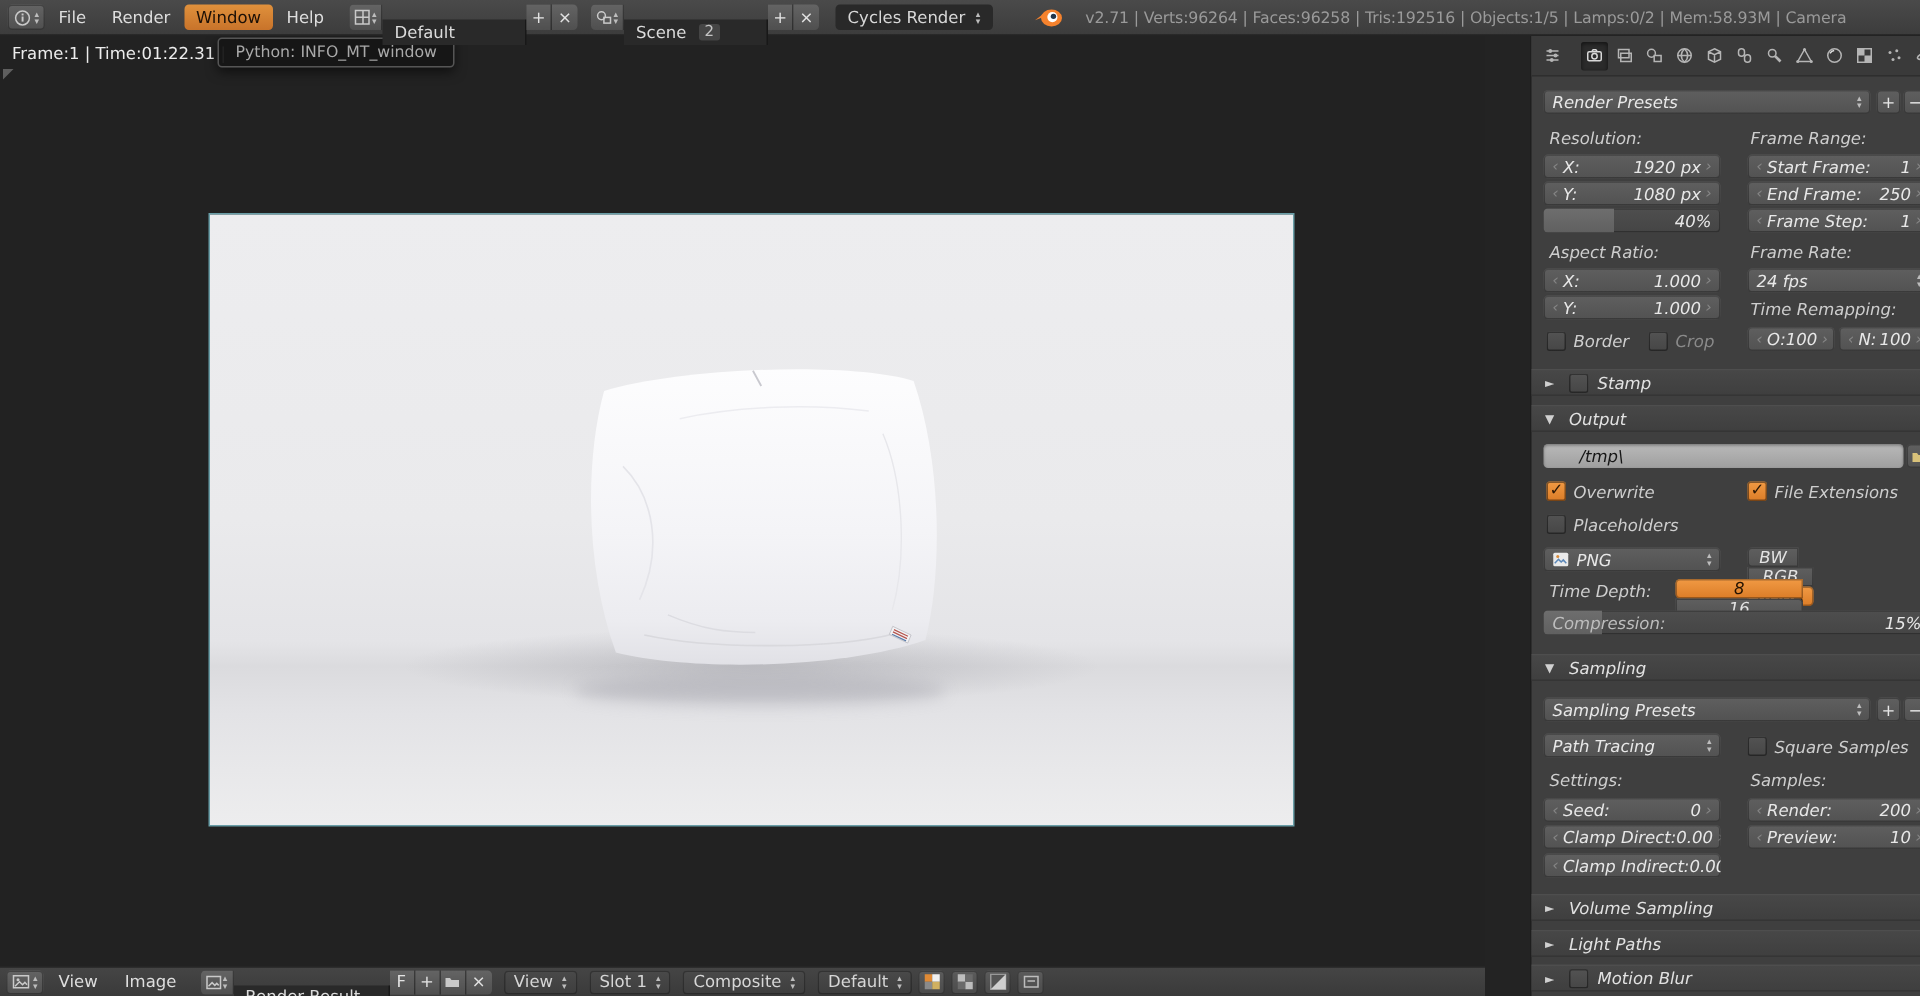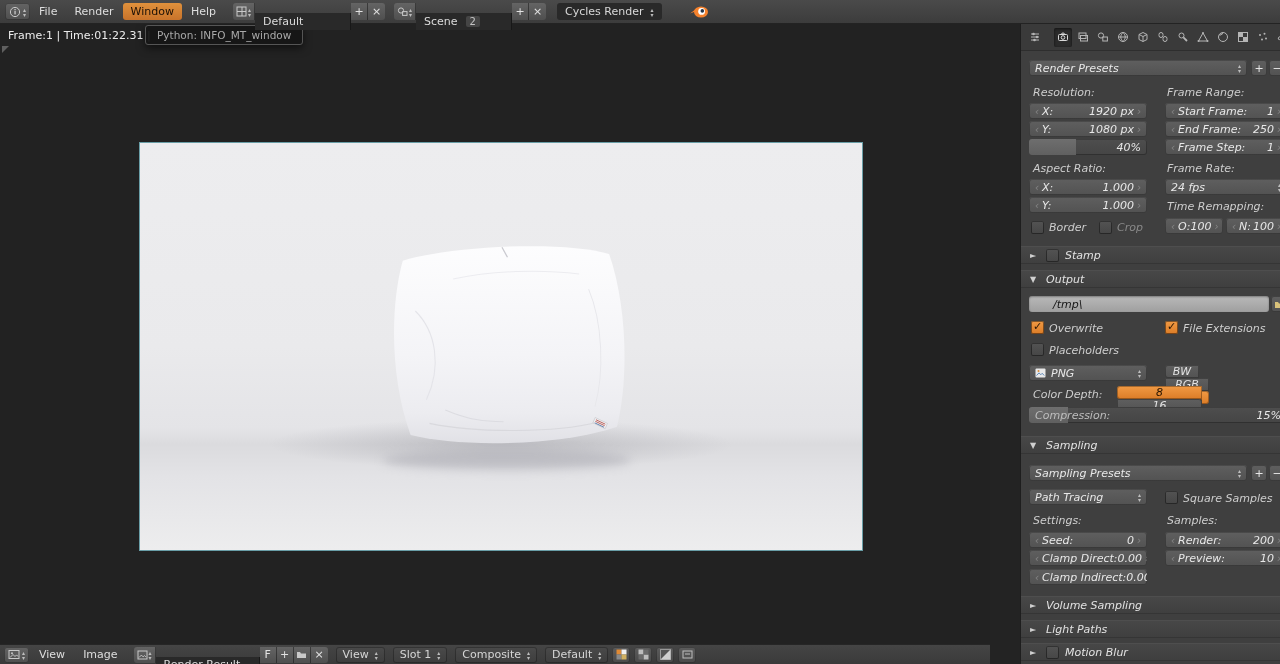--- a/index.html
+++ b/index.html
@@ -176,20 +176,21 @@
       <span class="updn"></span>
     </div>
 
     <svg class="blogo" width="20" height="15" viewBox="0 0 20 15">
       <path d="M1 9.5 L8 4.2 L12 3.8 L10 6" fill="#f5822d"></path>
       <ellipse cx="12" cy="8" rx="7" ry="5.6" fill="#f5822d"></ellipse>
       <circle cx="12.6" cy="7.4" r="3.4" fill="#ffffff"></circle>
       <circle cx="13.3" cy="6.9" r="1.8" fill="#24364a"></circle>
     </svg>
 
+    <div class="stats">v2.71 | Verts:96264 | Faces:96258 | Tris:192516 | Objects:1/5 | Lamps:0/2 | Mem:58.93M | Camera</div>
   </div>
 
   <div class="viewport">
     <div class="vstatus">Frame:1 | Time:01:22.31 | </div>
     <div class="tooltip">Python: INFO_MT_window</div>
     <div class="corner"></div>
 
     <div class="render-img">
       <svg class="pillow" viewBox="0 0 440 330" preserveAspectRatio="none">
         <defs>
@@ -509,21 +510,21 @@
       <span class="n">PNG</span>
       <span class="sp"></span>
         <span class="updn"></span>
     </div>
     <div class="seg" style="top:341px;left:144px">
       <div class="segb" style="width:34px">BW</div>
       <div class="segb" style="width:44px">RGB</div>
       <div class="segb on" style="width:44px">RGBA</div>
     </div>
 
-    <div class="lbl" style="top:364px;left:12px">Color Depth:</div>
+    <div class="lbl" style="top:364px;left:12px">Time Depth:</div>
     <div class="seg" style="top:362px;left:96px">
       <div class="segb on" style="width:85px">8</div>
       <div class="segb" style="width:85px">16</div>
     </div>
 
     <div class="w slider" style="top:383px;left:8px;width:258px">
       <div class="fill" style="width:15%"></div>
       <span class="n" style="color:#bdbdbd">Compression:</span>
       <span class="sp"></span>
       <span class="v">15%</span>

